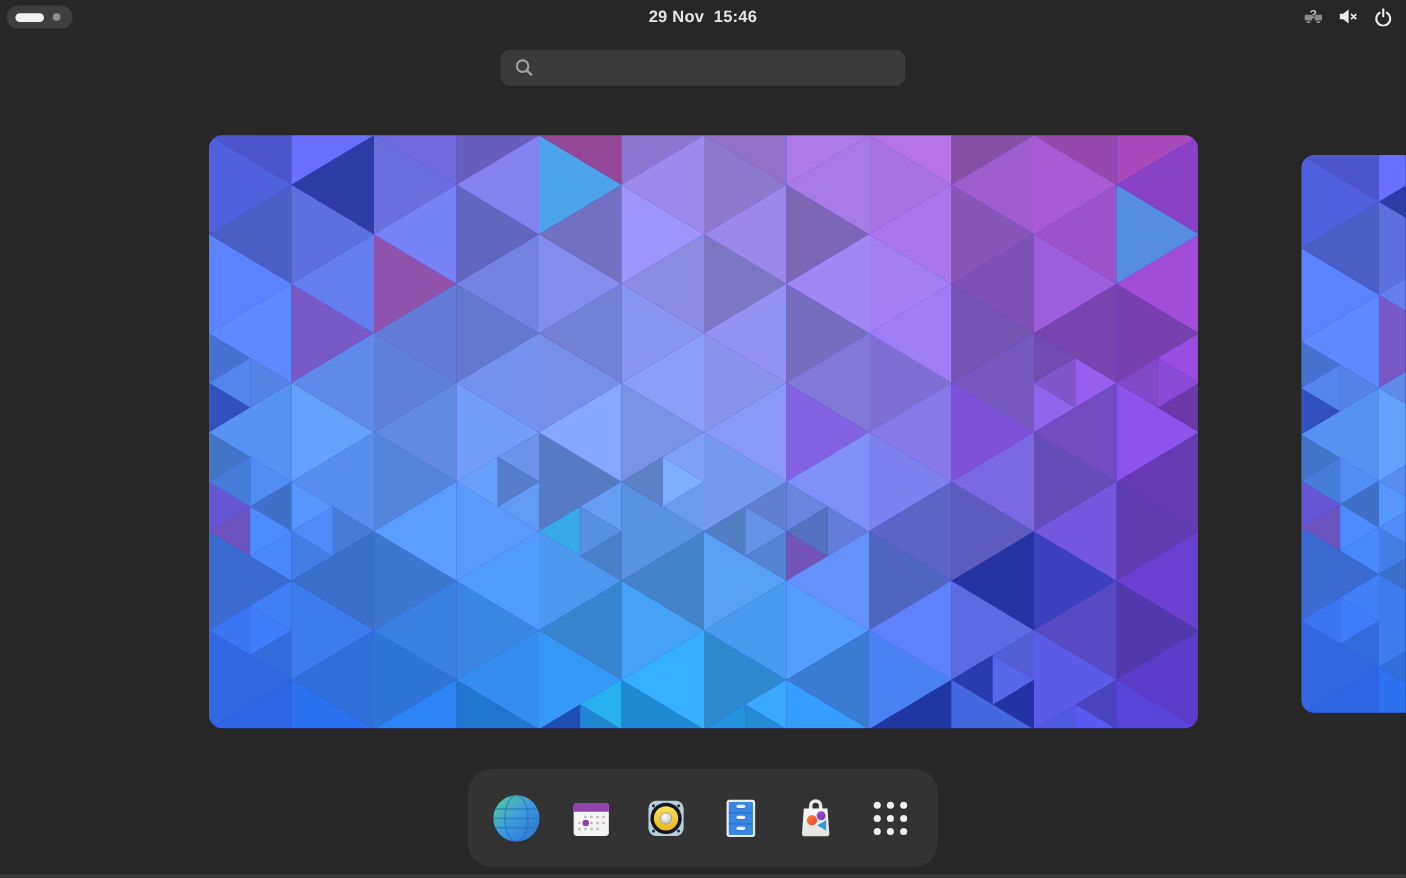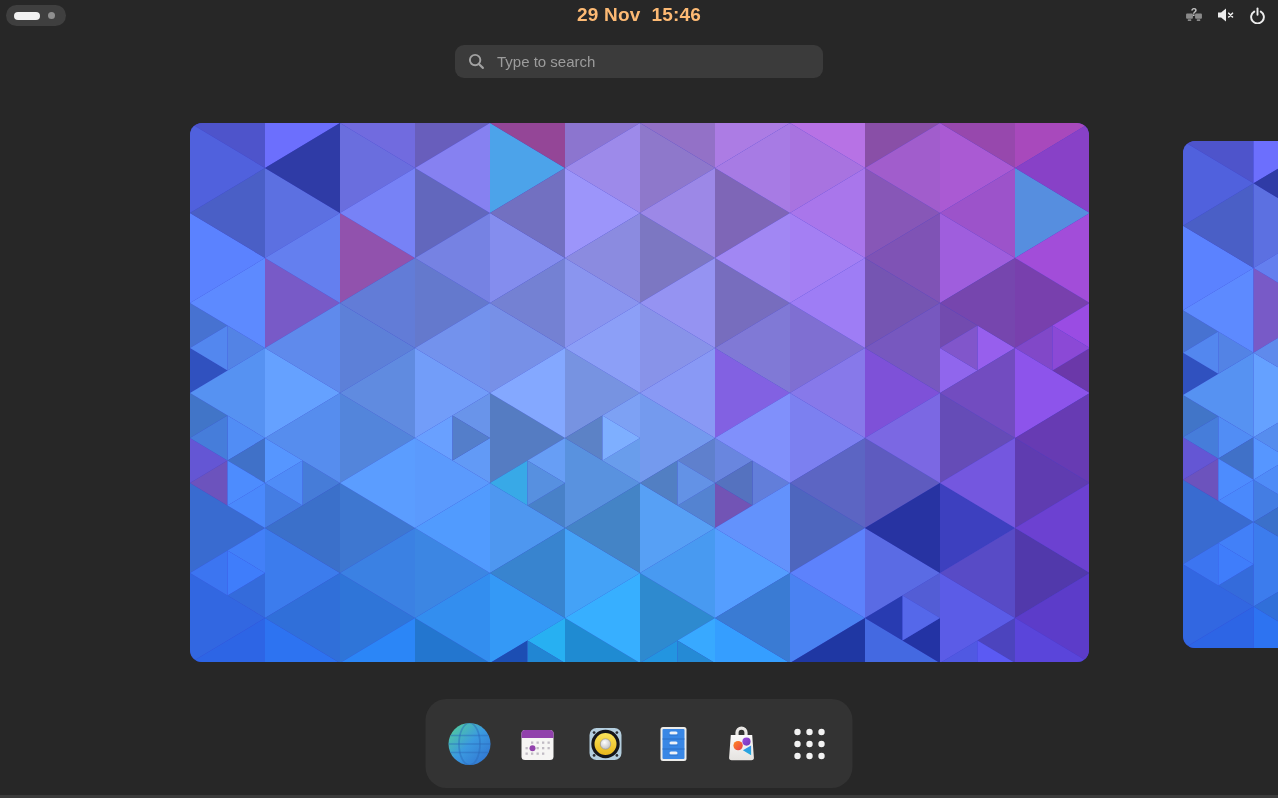--- a/index.html
+++ b/index.html
@@ -13,21 +13,21 @@
   .topbar{position:absolute;top:0;left:0;width:1278px;height:30px;}
   .ws-pill{
     position:absolute;left:6px;top:5px;width:60px;height:21px;border-radius:11px;
     background:#3f3f3f;display:flex;align-items:center;padding-left:8px;box-sizing:border-box;gap:8px;
     cursor:pointer;
   }
   .ws-active{width:26px;height:8px;border-radius:4px;background:#f2f2f2;}
   .ws-dot{width:7px;height:7px;border-radius:50%;background:#8f8f8f;}
   .clock{
     position:absolute;left:50%;top:0;height:30px;transform:translateX(-50%);
-    display:flex;align-items:center;color:#fdba74;font-weight:700;font-size:19px;
+    display:flex;align-items:center;color:#e5e5e5;font-weight:700;font-size:15px;
     white-space:pre;letter-spacing:.2px;cursor:pointer;
   }
   .status{position:absolute;right:12px;top:0;height:30px;display:flex;align-items:center;gap:13px;}
   .status svg{display:block;cursor:pointer;}
   
   .search-pill{
     position:absolute;left:455px;top:45px;width:368px;height:33px;border-radius:9px;
     background:#3b3b3b;display:flex;align-items:center;padding-left:13px;gap:10px;box-sizing:border-box;
   }
   .search-pill input{
@@ -87,21 +87,20 @@
       <path d="M4.9 4.3 A6 6 0 1 0 11.1 4.3" fill="none" stroke="#ececec" stroke-width="1.8" stroke-linecap="round"></path>
     </svg>
   </div>
 </div>
 
 <div class="search-pill">
   <svg width="17" height="17" viewBox="0 0 16 16">
     <circle cx="6.7" cy="6.7" r="4.9" fill="none" stroke="#a2a2a2" stroke-width="1.8"></circle>
     <path d="M10.5 10.5 L14 14" stroke="#a2a2a2" stroke-width="2" stroke-linecap="round"></path>
   </svg>
-  <input type="text" value="" placeholder="Type to search" style="">
 </div>
 
 <div class="workspace-main">
   <span id="wall-main"><svg xmlns="http://www.w3.org/2000/svg" viewBox="0 0 899 539" preserveAspectRatio="none">
         <polygon points="0.0,-90.0 0.0,-45.0 37.5,-67.5" fill="rgb(66,74,186)"></polygon>
         <polygon points="0.0,-45.0 0.0,0.0 37.5,-22.5" fill="rgb(82,93,233)"></polygon>
         <polygon points="37.5,-67.5 37.5,-22.5 75.0,-45.0" fill="rgb(81,88,211)"></polygon>
         <polygon points="0.0,-45.0 37.5,-22.5 37.5,-67.5" fill="rgb(72,80,199)"></polygon>
         <polygon points="75.0,-45.0 75.0,-135.0 0.0,-90.0" fill="rgb(77,83,200)"></polygon>
         <polygon points="0.0,0.0 0.0,90.0 75.0,45.0" fill="rgb(80,97,221)"></polygon>

